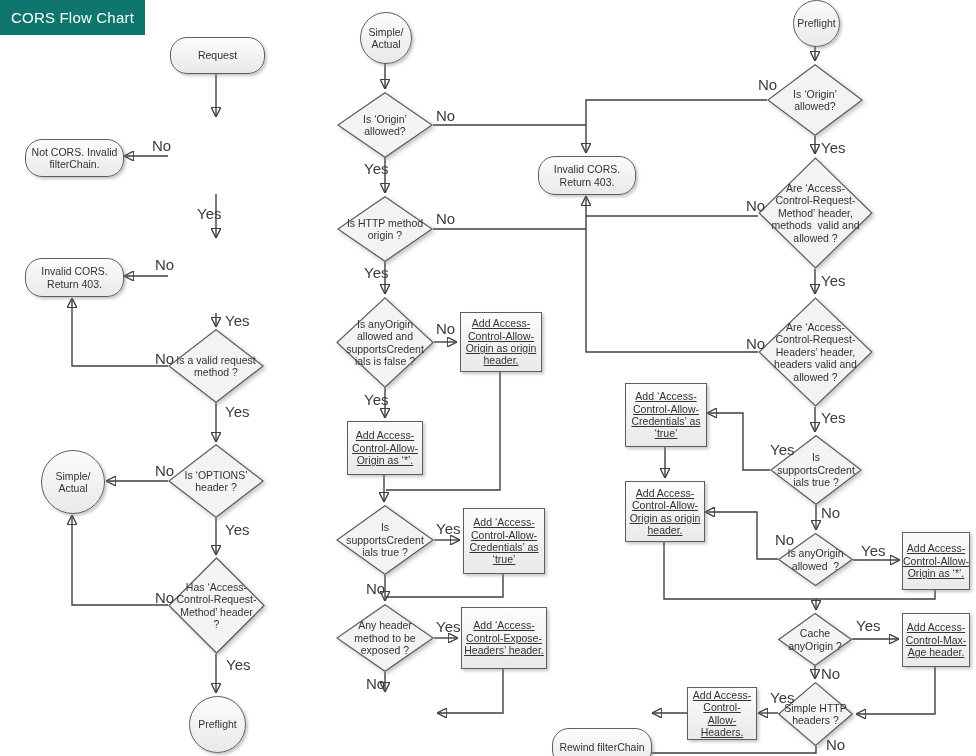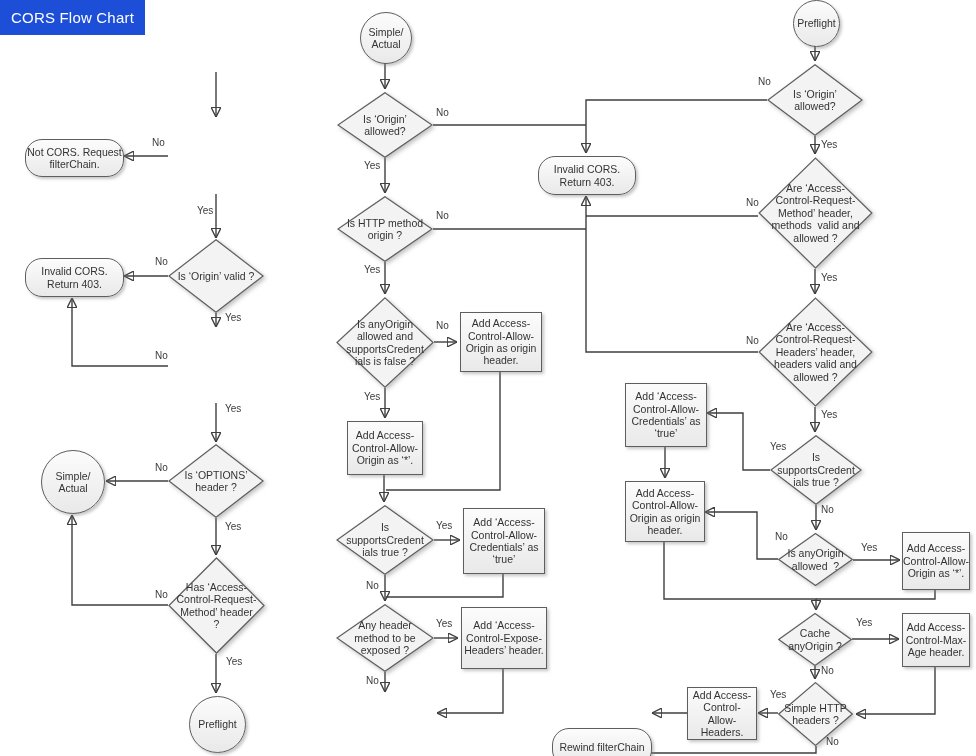--- a/index.html
+++ b/index.html
@@ -5,29 +5,29 @@
   html,body{margin:0;padding:0;background:#fff;}
   .stage{position:relative;width:976px;height:756px;background:#ffffff;
          font-family:"Liberation Sans",sans-serif;overflow:hidden;}
   .edges{position:absolute;left:0;top:0;width:976px;height:756px;}
   .edges path{stroke:#3f3f3f;stroke-width:1.4;fill:none;}
   .node{position:absolute;display:flex;align-items:center;justify-content:center;
         text-align:center;font-size:10.5px;line-height:1.18;color:#333;white-space:pre;}
   .term{background:linear-gradient(180deg,#fcfcfc,#e9e9e9);border:1.2px solid #5e5e5e;
         border-radius:17px;box-shadow:2px 2px 3px rgba(130,130,130,.45);}
   .proc{background:linear-gradient(180deg,#fcfcfc,#e9e9e9);border:1.2px solid #5e5e5e;
-        box-shadow:2px 2px 3px rgba(130,130,130,.45);}
+        box-shadow:2px 2px 3px rgba(130,130,130,.45);text-decoration:underline;}
   .circ{background:linear-gradient(180deg,#fcfcfc,#e9e9e9);border:1.2px solid #5e5e5e;
         border-radius:50%;box-shadow:2px 2px 3px rgba(130,130,130,.45);}
   .dec svg.shape{position:absolute;left:0;top:0;width:100%;height:100%;
         filter:drop-shadow(2px 2px 2px rgba(130,130,130,.5));}
   .dec polygon{fill:#f3f3f3;stroke:#5e5e5e;stroke-width:1.2;vector-effect:non-scaling-stroke;}
   .dec .txt{position:relative;z-index:1;}
-  .elabel{position:absolute;font-size:10px;color:#3b3b3b;}
-  .title{position:absolute;left:0;top:0;background:#1d4ed8;color:#fff;font-size:15px;
+  .elabel{position:absolute;font-size:15px;color:#3b3b3b;}
+  .title{position:absolute;left:0;top:0;background:#0f766e;color:#fff;font-size:15px;
          padding:9px 11px;letter-spacing:.2px;}
 </style>
 </head>
 <body>
 
 <div class="stage">
 
   <svg class="edges" width="976" height="756" viewBox="0 0 976 756">
     <defs>
       <marker id="arw" viewBox="0 0 10 10" refX="10" refY="5" markerWidth="7" markerHeight="7" orient="auto">
@@ -80,30 +80,32 @@
     <path d="M852,639 L899,639" marker-end="url(#arw)"></path>
     <path d="M815,666 L815,679" marker-end="url(#arw)"></path>
     <path d="M935,665 L935,714 L856,714" marker-end="url(#arw)"></path>
     <path d="M778,713 L758,713" marker-end="url(#arw)"></path>
     <path d="M687,713 L652,713" marker-end="url(#arw)"></path>
     <path d="M816,746 L816,753 L601,753 L601,735" marker-end="url(#arw)"></path>
   </svg>
 
   <div class="title">CORS Flow Chart</div>
 
-  <div class="node term" style="left:25px;top:139px;width:97px;height:36px">Not CORS. Request
+  <div class="node term" style="left:170px;top:37px;width:93px;height:35px">Request</div>
+  <div class="node term" style="left:25px;top:139px;width:97px;height:36px">Not CORS. Invalid
 filterChain.</div>
-  <div class="node dec" style="left:168px;top:239px;width:96px;height:74px">
-    <svg class="shape" viewBox="0 0 100 100" preserveAspectRatio="none">
-        <polygon points="50,1 99,50 50,99 1,50"></polygon>
-      </svg>
-    <span class="txt">Is ‘Origin’ valid ?</span>
-  </div>
   <div class="node term" style="left:25px;top:258px;width:97px;height:37px">Invalid CORS.
 Return 403.</div>
+  <div class="node dec" style="left:168px;top:329px;width:96px;height:74px">
+    <svg class="shape" viewBox="0 0 100 100" preserveAspectRatio="none">
+        <polygon points="50,1 99,50 50,99 1,50"></polygon>
+      </svg>
+    <span class="txt">Is a valid request
+method ?</span>
+  </div>
   <div class="node circ" style="left:41px;top:450px;width:62px;height:62px">Simple/
 Actual</div>
   <div class="node dec" style="left:168px;top:444px;width:96px;height:74px">
     <svg class="shape" viewBox="0 0 100 100" preserveAspectRatio="none">
         <polygon points="50,1 99,50 50,99 1,50"></polygon>
       </svg>
     <span class="txt">Is ‘OPTIONS’
 header ?</span>
   </div>
   <div class="node dec" style="left:168px;top:557px;width:97px;height:97px">

